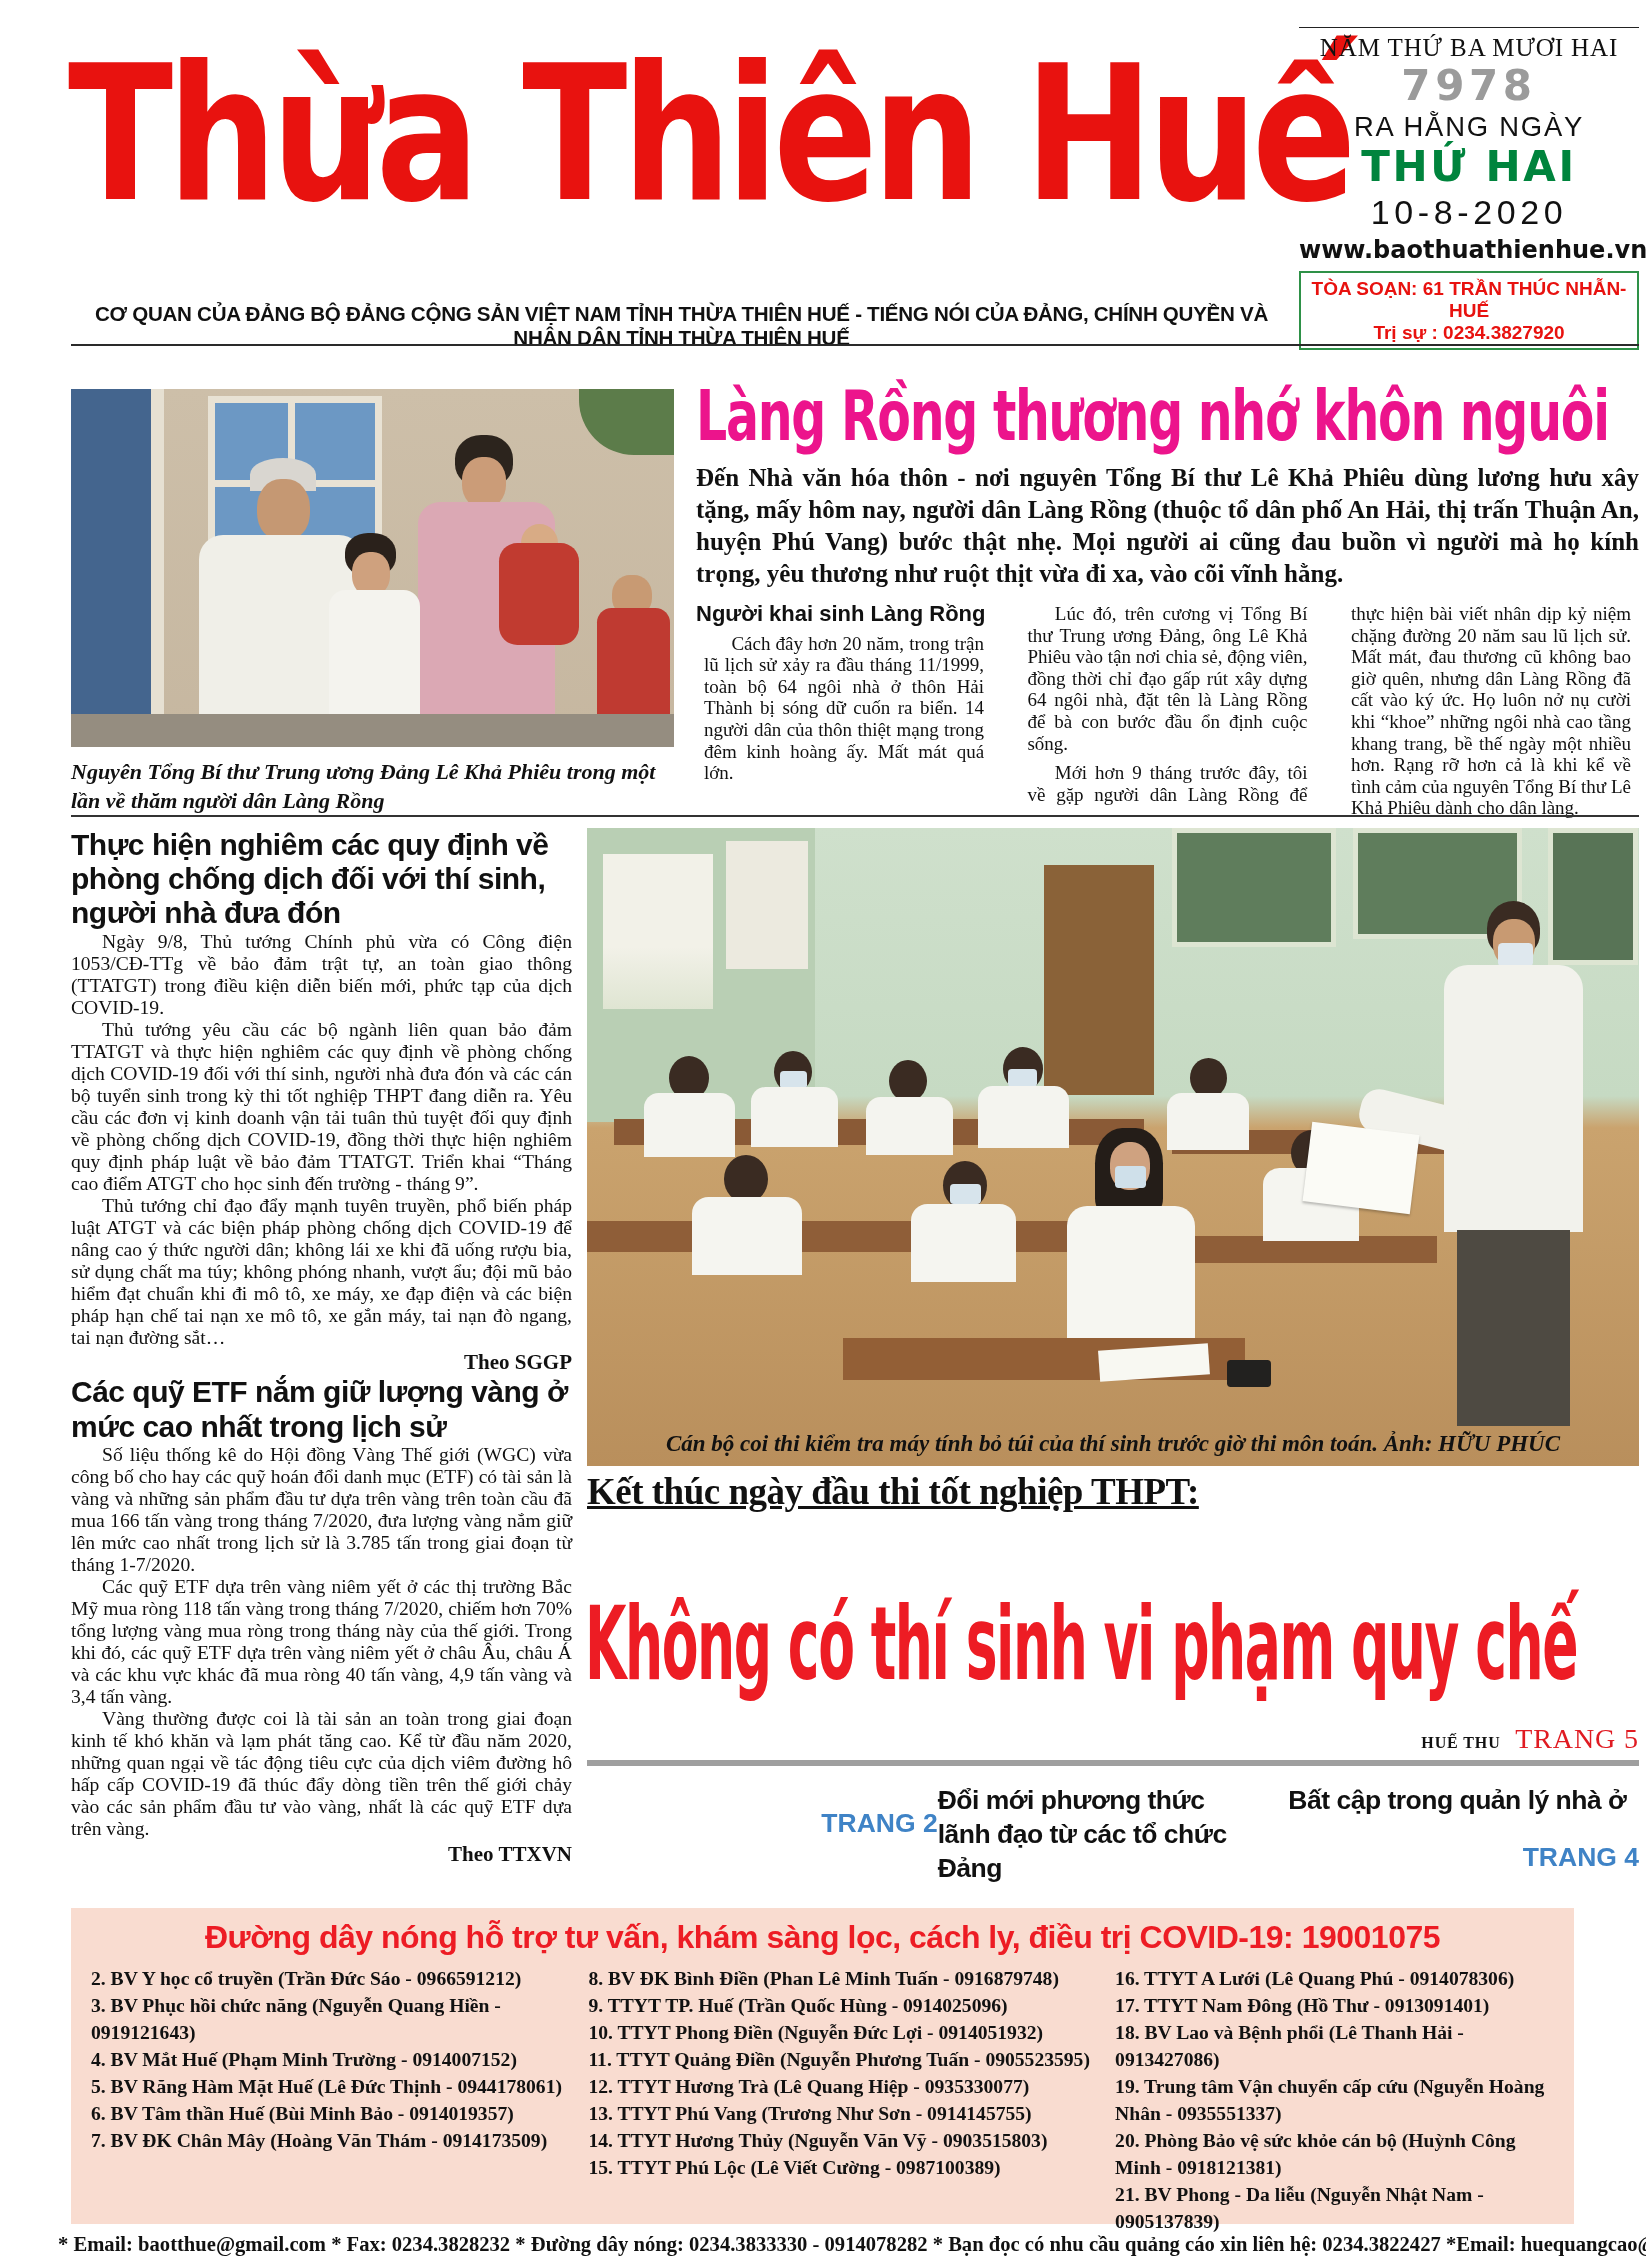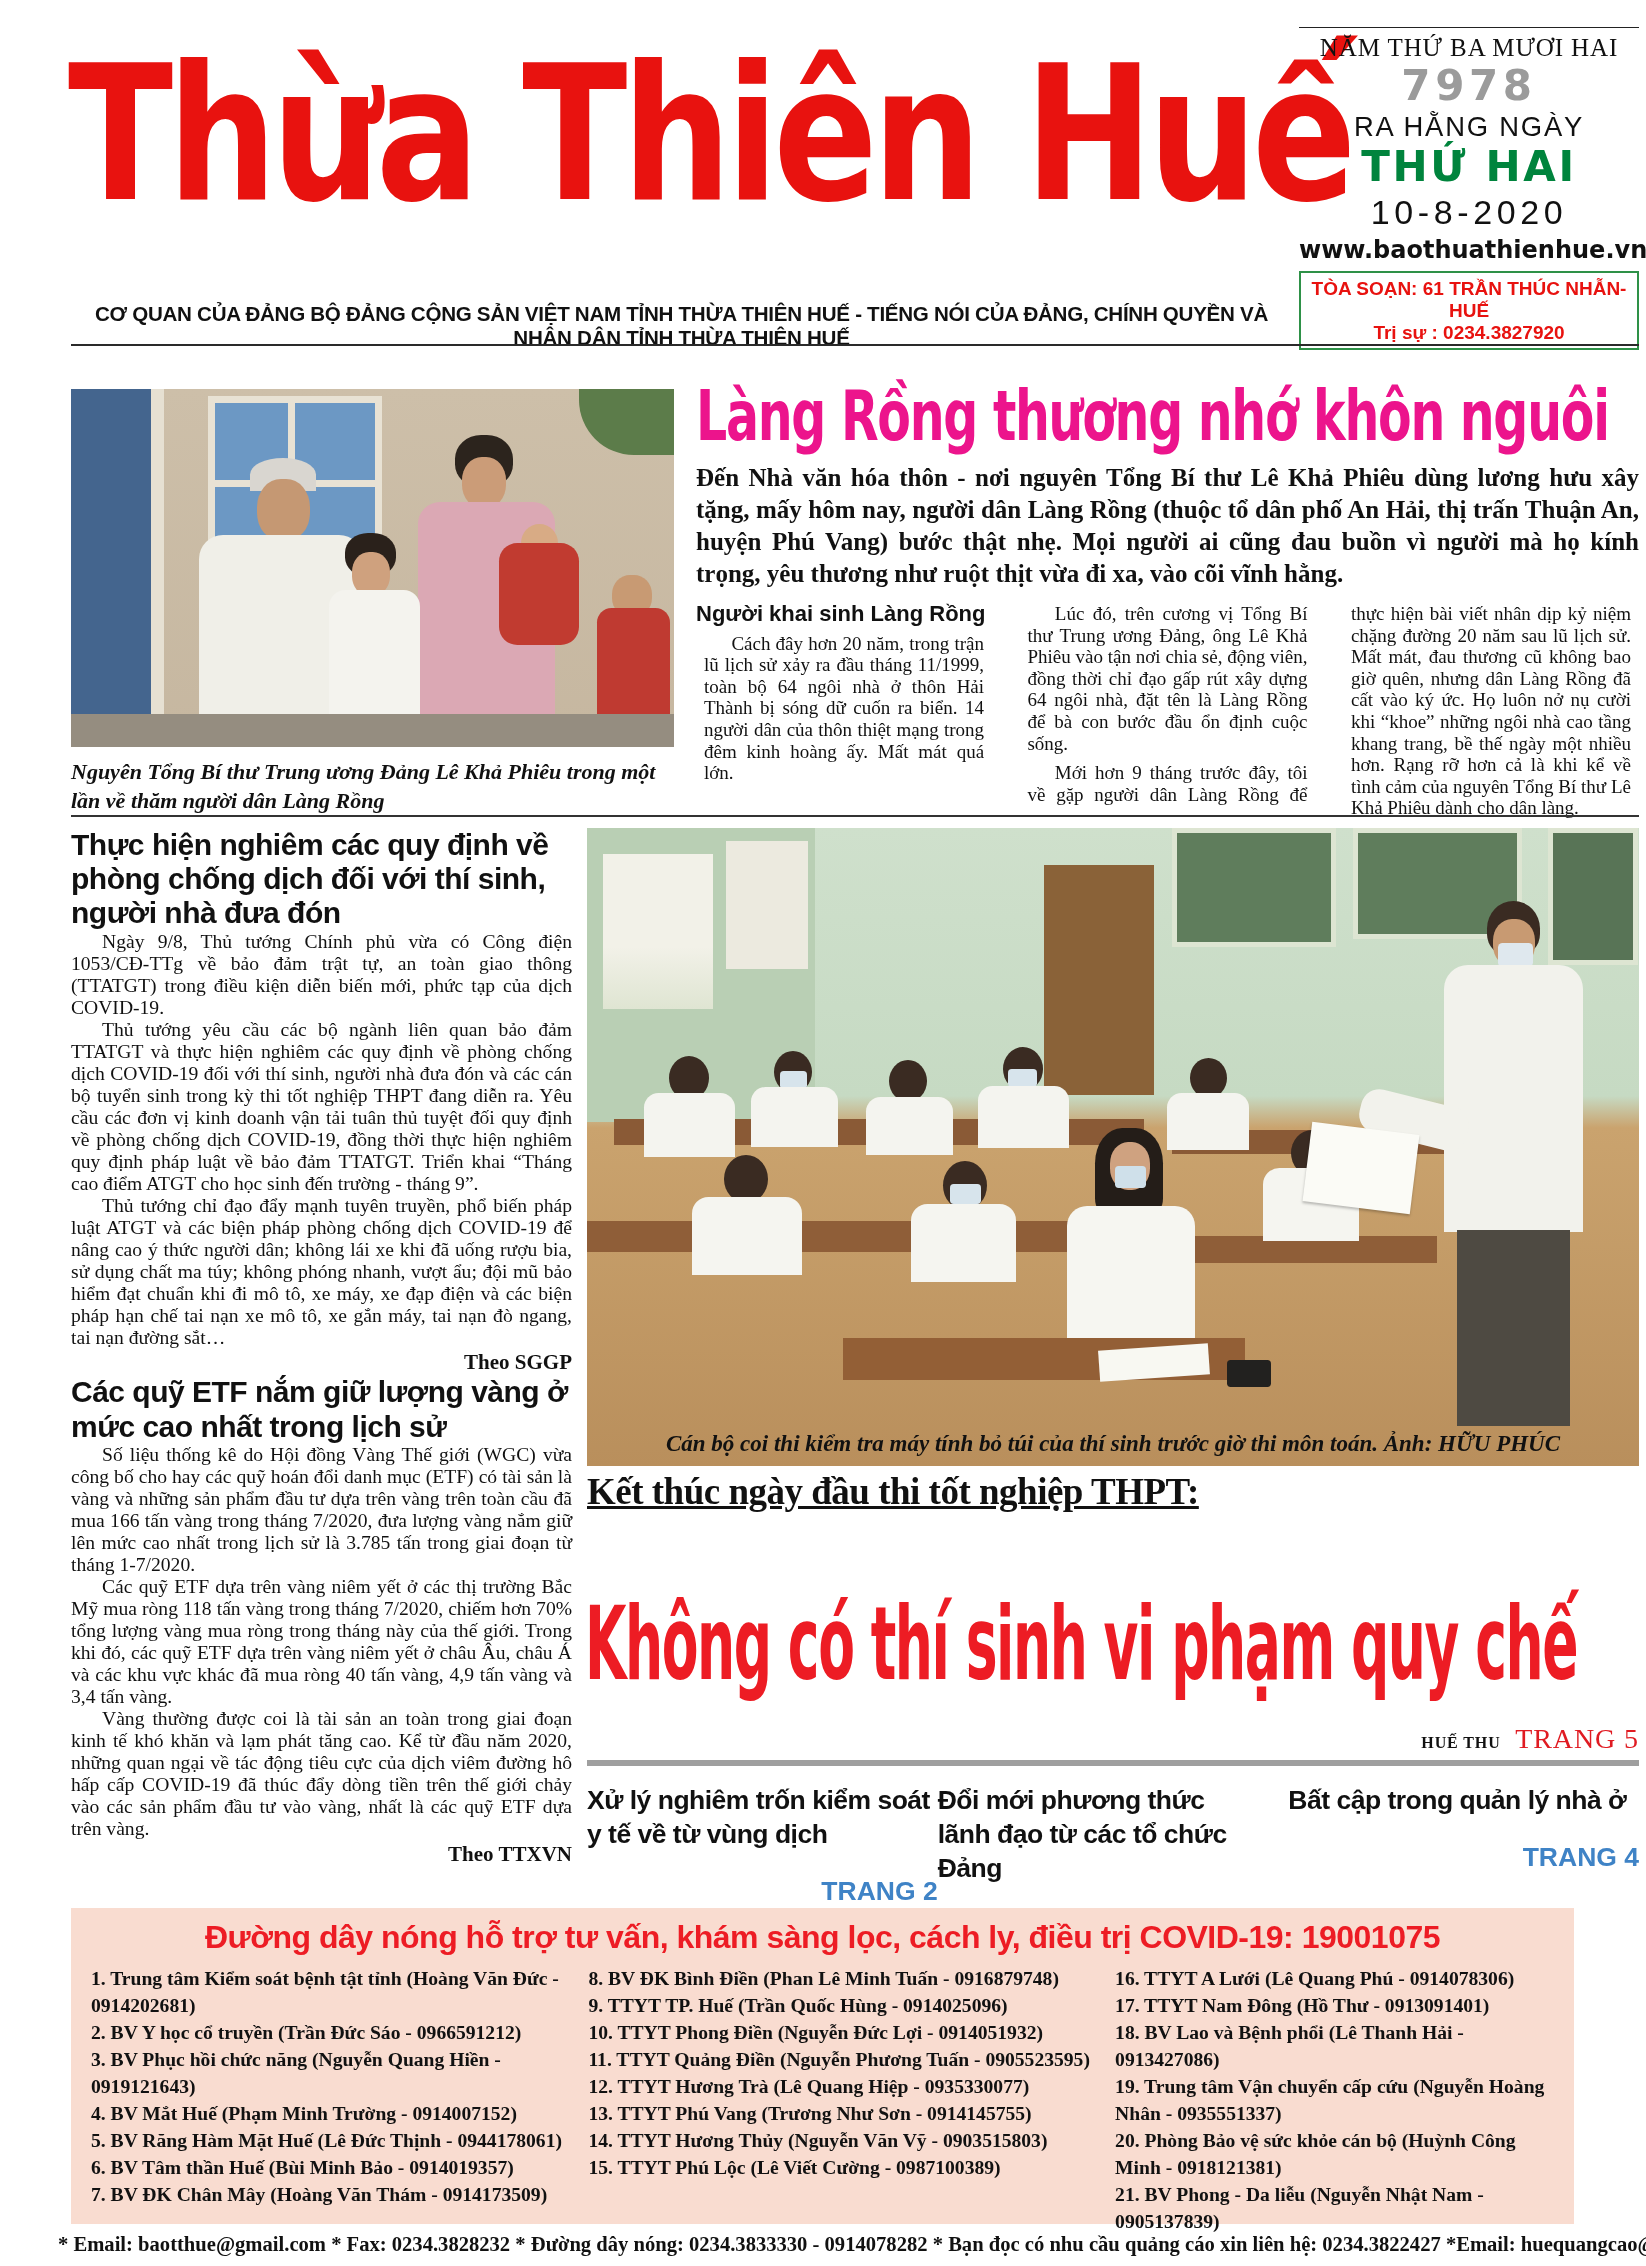--- a/index.html
+++ b/index.html
@@ -218,40 +218,37 @@
   <div class="abs kicker">Kết thúc ngày đầu thi tốt nghiệp THPT:</div>
   <div class="abs exam-headline">Không có thí sinh vi phạm quy chế</div>
 
   <div class="abs huethu-row">
     <span class="huethu-label">HUẾ THU</span><span class="huethu-page">TRANG 5</span>
   </div>
   <div class="abs gray-rule"></div>
 
   <div class="abs teasers">
     <div class="teaser">
-      <div class="t-title">Xử lý nghiêm trốn kiểm soát
-y tế về từ vùng dịch</div>
       <div class="t-page t-center">TRANG 2</div>
     </div>
     <div class="teaser">
       <div class="t-title">Đổi mới phương thức
 lãnh đạo từ các tổ chức Đảng</div>
       <div class="t-page t-center">TRANG 3</div>
     </div>
     <div class="teaser">
       <div class="t-title">Bất cập trong quản lý nhà ở</div>
       <div class="t-page t-right">TRANG 4</div>
     </div>
   </div>
 
   <div class="abs hotline">
     <div class="hotline-headline">Đường dây nóng hỗ trợ tư vấn, khám sàng lọc, cách ly, điều trị COVID-19: 19001075</div>
     <div class="hotline-cols">
       <div class="hotline-col hcol1">
-        <div>1. Trung tâm Kiểm soát bệnh tật tỉnh (Hoàng Văn Đức - 0914202681)</div>
         <div>2. BV Y học cổ truyền (Trần Đức Sáo - 0966591212)</div>
         <div>3. BV Phục hồi chức năng (Nguyễn Quang Hiền - 0919121643)</div>
         <div>4. BV Mắt Huế (Phạm Minh Trường - 0914007152)</div>
         <div>5. BV Răng Hàm Mặt Huế (Lê Đức Thịnh - 0944178061)</div>
         <div>6. BV Tâm thần Huế (Bùi Minh Bảo - 0914019357)</div>
         <div>7. BV ĐK Chân Mây (Hoàng Văn Thám - 0914173509)</div>
       </div>
       <div class="hotline-col hcol2">
         <div>8. BV ĐK Bình Điền (Phan Lê Minh Tuấn - 0916879748)</div>
         <div>9. TTYT TP. Huế (Trần Quốc Hùng - 0914025096)</div>

